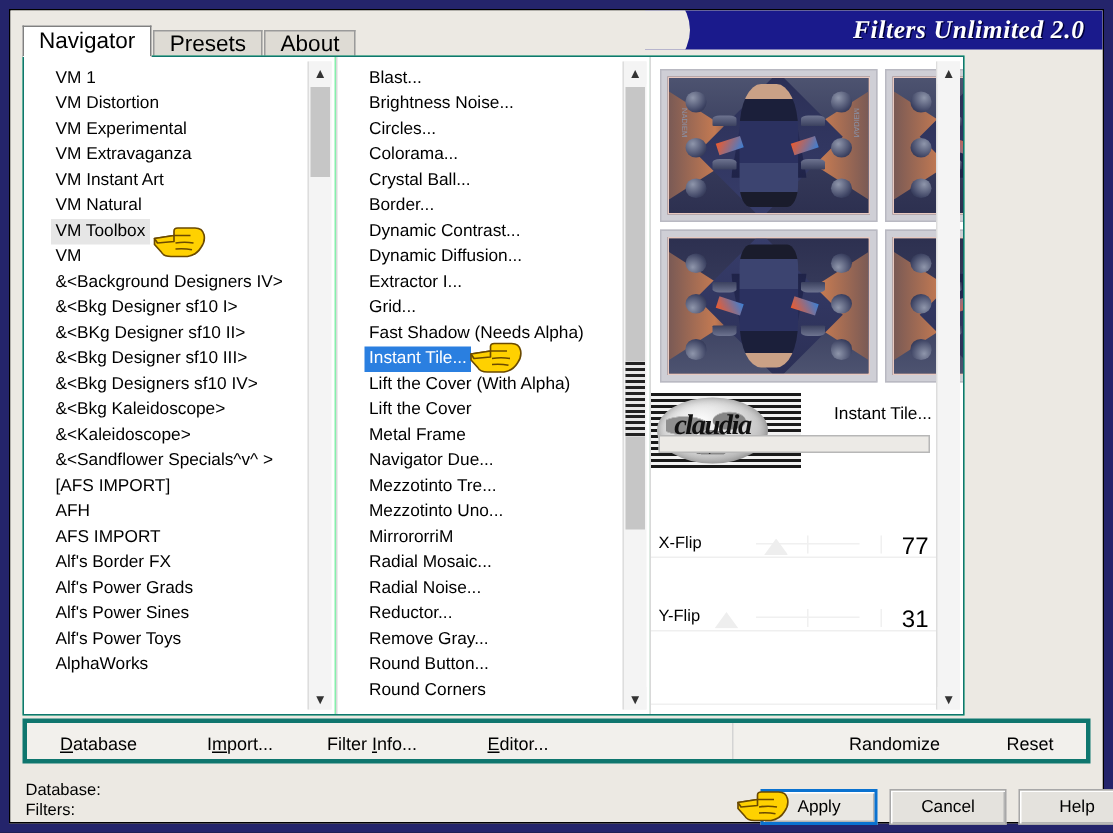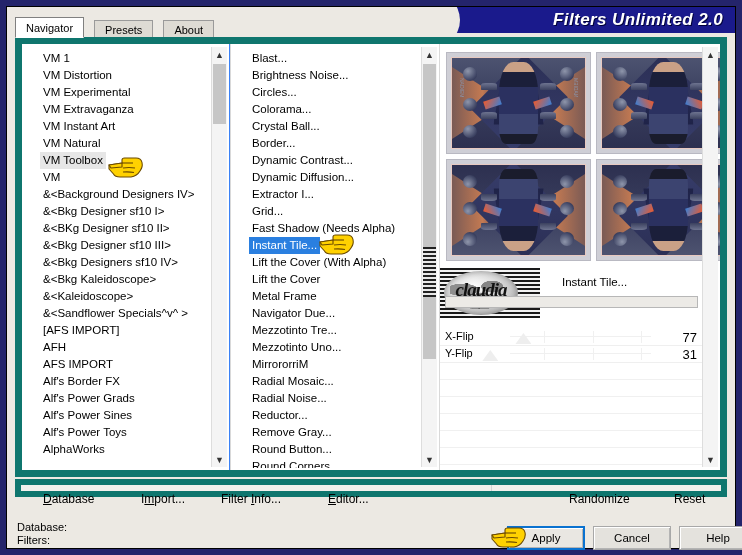--- a/index.html
+++ b/index.html
@@ -36,49 +36,49 @@
     overflow:hidden;
   }
   .banner:before{
     content:"";position:absolute;left:-30px;top:-16px;
     width:60px;height:58px;background:#ece9e3;border-radius:50%;
   }
   .banner-text{
     position:absolute;right:12px;top:3px;
     color:#ffffff;font-size:17px;font-weight:bold;font-style:italic;
     letter-spacing:0.4px;
-    font-family:Liberation Sans, sans-serif;
+    font-family:Liberation Serif, serif;
     text-shadow:1px 1px 0 #00003a;
     white-space:nowrap;
   }
 
   
   .tabbar{
     position:absolute;left:8px;top:10px;height:21px;
     display:flex;align-items:flex-end;
   }
   .tab{
     height:18px;line-height:18px;padding:0 10px;
     background:#dedbd4;
     border:1px solid #9a9a9a;border-bottom:none;
-    font-size:11px;color:#000;cursor:default;
-    margin-right:10px;
+    font-size:15px;color:#000;cursor:default;
+    margin-right:1px;
     box-sizing:border-box;
   }
   .tab.active{
     background:#ffffff;height:21px;line-height:20px;
     border-color:#808080;border-bottom:1px solid #fff;
     position:relative;z-index:3;
   }
 
   
   .panel{
-    position:absolute;left:8px;top:30px;width:712px;height:440px;
-    background:#3b82f6;
-    border:7px solid #0f766e;
+    position:absolute;left:8px;top:30px;width:628px;height:440px;
+    background:#86efac;
+    border:1px solid #0f766e;
     box-sizing:border-box;
   }
 
   
   .col-left{
     position:absolute;left:0;top:0;width:207px;height:100%;
     background:#ffffff;
     overflow:hidden;
   }
   .col-mid{
@@ -242,36 +242,37 @@
   }
 
   
   .sliders{
     position:absolute;left:0;top:285px;right:17px;bottom:2px;
   }
   .srow{
     position:relative;height:16px;
     border-bottom:1px solid #efefef;
     background:#ffffff;
+    margin-top:32px;
   }
   .srow .nm{position:absolute;left:5px;top:1px;font-size:11px;}
-  .srow .vl{position:absolute;right:6px;top:1px;font-size:13px;}
+  .srow .vl{position:absolute;right:6px;top:1px;font-size:16px;}
   .srow .track{position:absolute;left:70px;right:52px;top:7px;height:1px;background:#f0f0f0;}
   .srow .tick{position:absolute;top:2px;width:1px;height:12px;background:#f0f0f0;}
   .srow .knob{
     position:absolute;top:4px;width:16px;height:11px;
     background:#eeeeee;
     clip-path:polygon(50% 0,100% 100%,0 100%);
   }
   .srow.empty{border-bottom:1px solid #f0f0f0;}
 
   
   .toolbar{
-    position:absolute;left:8px;top:472px;width:712px;height:18px;
-    background:#f2f0ec;border:6px solid #0f766e;box-sizing:border-box;
+    position:absolute;left:8px;top:472px;width:712px;height:30px;
+    background:#f2f0ec;border:3px solid #0f766e;box-sizing:border-box;
   }
   .toolbar .sep{position:absolute;left:470px;top:0;bottom:0;width:1px;background:#d4d4d4;}
   .tb-item{
     position:absolute;top:7px;font-size:12px;color:#000;cursor:default;
     font-weight:normal;
   }
   .tb-item u{text-decoration:underline;}
 
   
   .status{

